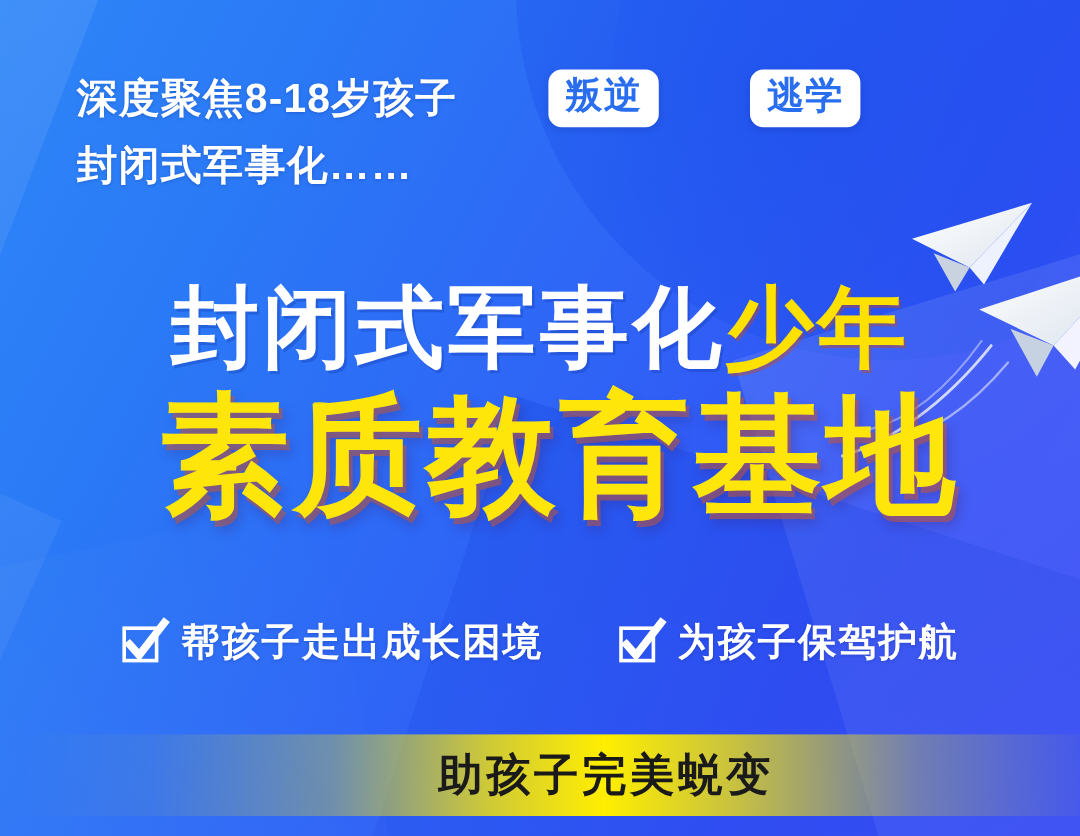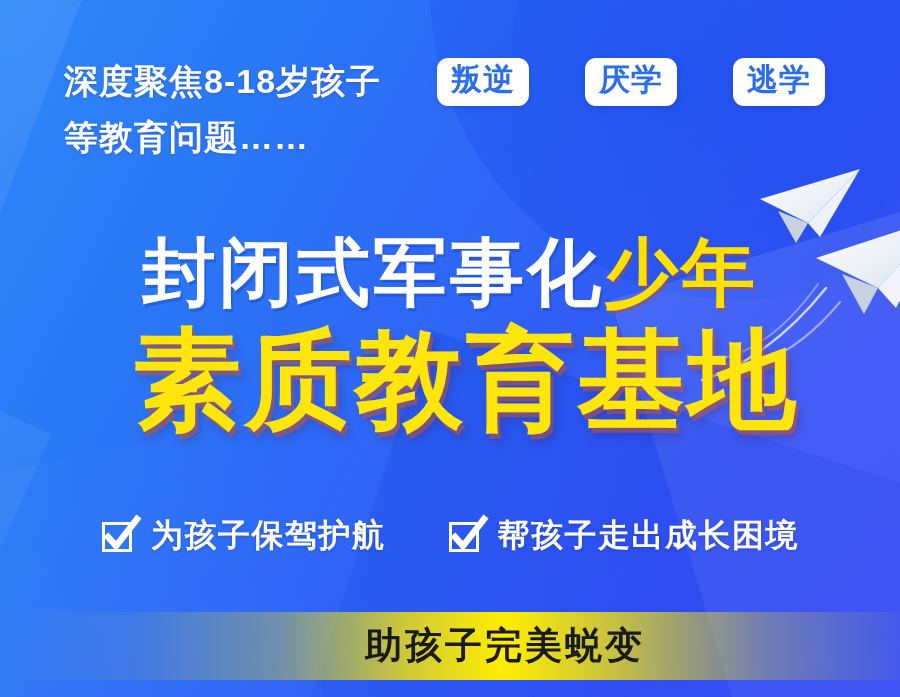--- a/index.html
+++ b/index.html
@@ -76,21 +76,21 @@
 
   
   .head-wrap {
     position: absolute;
     left: 64px; top: 58px;
     width: 790px;
   }
   .head-row {
     display: flex;
     align-items: center;
-    gap: 8px;
+    gap: 28px;
     margin-bottom: 9px;
   }
   .head-text {
     color: #ffffff;
     font-size: 34px;
     font-weight: 700;
     letter-spacing: 1px;
     white-space: nowrap;
     text-shadow: 0 1px 3px rgba(0,20,90,0.22);
   }
@@ -247,58 +247,57 @@
 
   <svg class="swoosh" style="left:736px; top:300px;" width="180" height="100" viewBox="0 0 180 100">
     <path d="M2 70 C 40 62, 74 38, 104 2" stroke="rgba(255,255,255,0.50)" stroke-width="2" fill="none" stroke-linecap="round"></path>
   </svg>
 
   <div class="head-wrap">
 
     <div class="head-row">
       <span class="head-text">深度聚焦8-18岁孩子</span>
       <span class="tag">叛逆</span>
-      <span class="tag">厌学</span>
       <span class="tag">逃学</span>
     </div>
 
     <div class="head-row">
-      <span class="head-text">等教育问题……</span>
+      <span class="head-text">封闭式军事化……</span>
     </div>
 
   </div>
 
   <div class="title-wrap">
     <div class="title-line1">
       <span class="w">封闭式军事化</span><span class="y">少年</span>
     </div>
     <div class="title-line2">素质教育基地</div>
   </div>
 
   <div class="features">
+
+    <div class="feature">
+      <span class="check-icon">
+        <svg width="37" height="37" viewBox="0 0 37 37">
+          <rect x="2.5" y="5.5" width="27" height="27" fill="none" stroke="#ffffff" stroke-width="3"></rect>
+          <path d="M7 19 L15 28 L36 1" fill="none" stroke="#ffffff" stroke-width="6.5" stroke-linecap="square" stroke-linejoin="miter"></path>
+        </svg>
+      </span>
+      <span class="feature-label">帮孩子走出成长困境</span>
+    </div>
 
     <div class="feature">
       <span class="check-icon">
         <svg width="37" height="37" viewBox="0 0 37 37">
           <rect x="2.5" y="5.5" width="27" height="27" fill="none" stroke="#ffffff" stroke-width="3"></rect>
           <path d="M7 19 L15 28 L36 1" fill="none" stroke="#ffffff" stroke-width="6.5" stroke-linecap="square" stroke-linejoin="miter"></path>
         </svg>
       </span>
       <span class="feature-label">为孩子保驾护航</span>
     </div>
 
-    <div class="feature">
-      <span class="check-icon">
-        <svg width="37" height="37" viewBox="0 0 37 37">
-          <rect x="2.5" y="5.5" width="27" height="27" fill="none" stroke="#ffffff" stroke-width="3"></rect>
-          <path d="M7 19 L15 28 L36 1" fill="none" stroke="#ffffff" stroke-width="6.5" stroke-linecap="square" stroke-linejoin="miter"></path>
-        </svg>
-      </span>
-      <span class="feature-label">帮孩子走出成长困境</span>
-    </div>
-
   </div>
 
   <div class="footer-band">
     <span class="footer-text">助孩子完美蜕变</span>
   </div>
 
 </div>
 
 </body></html>

